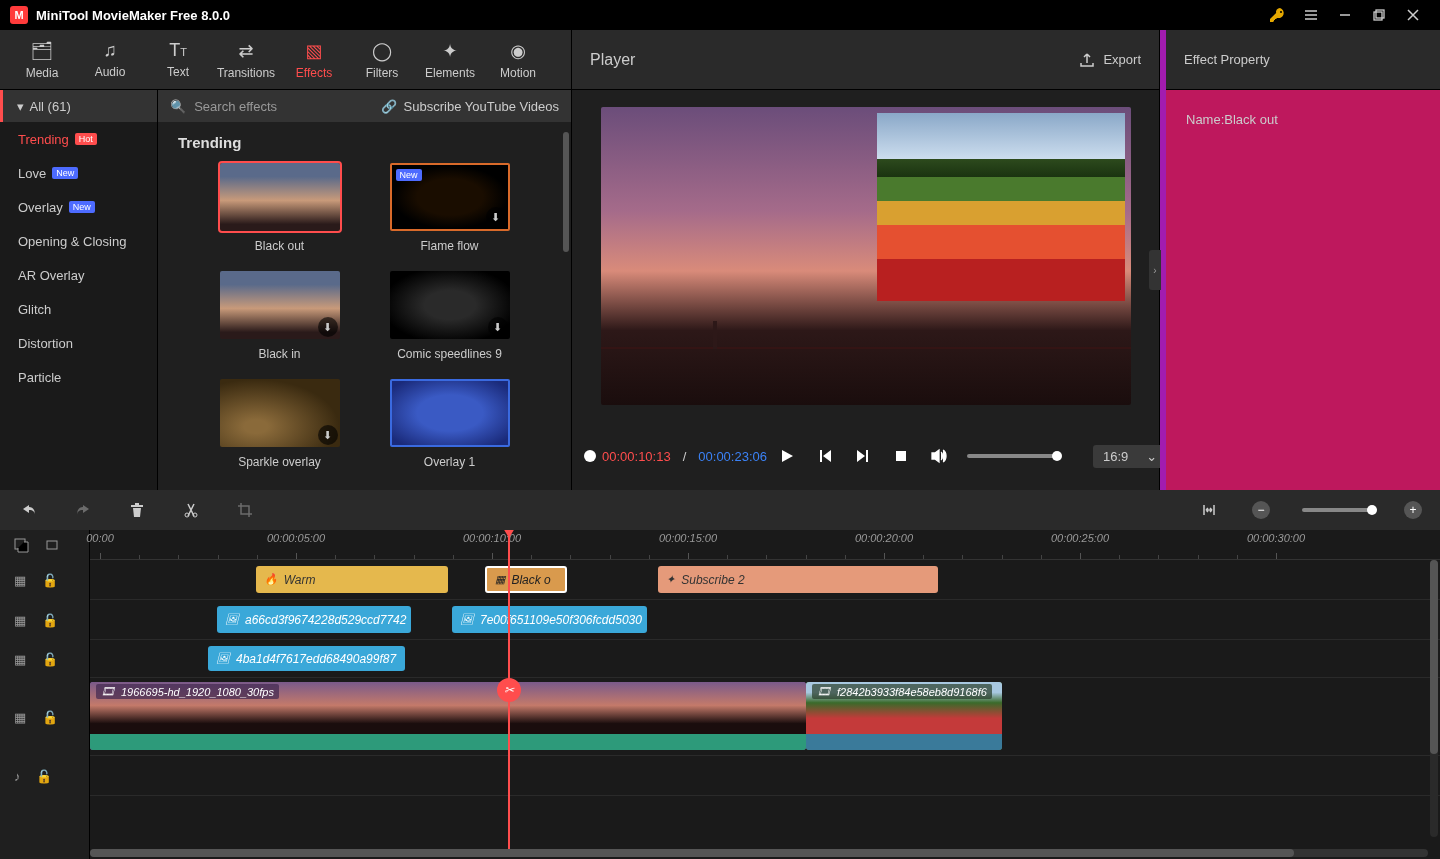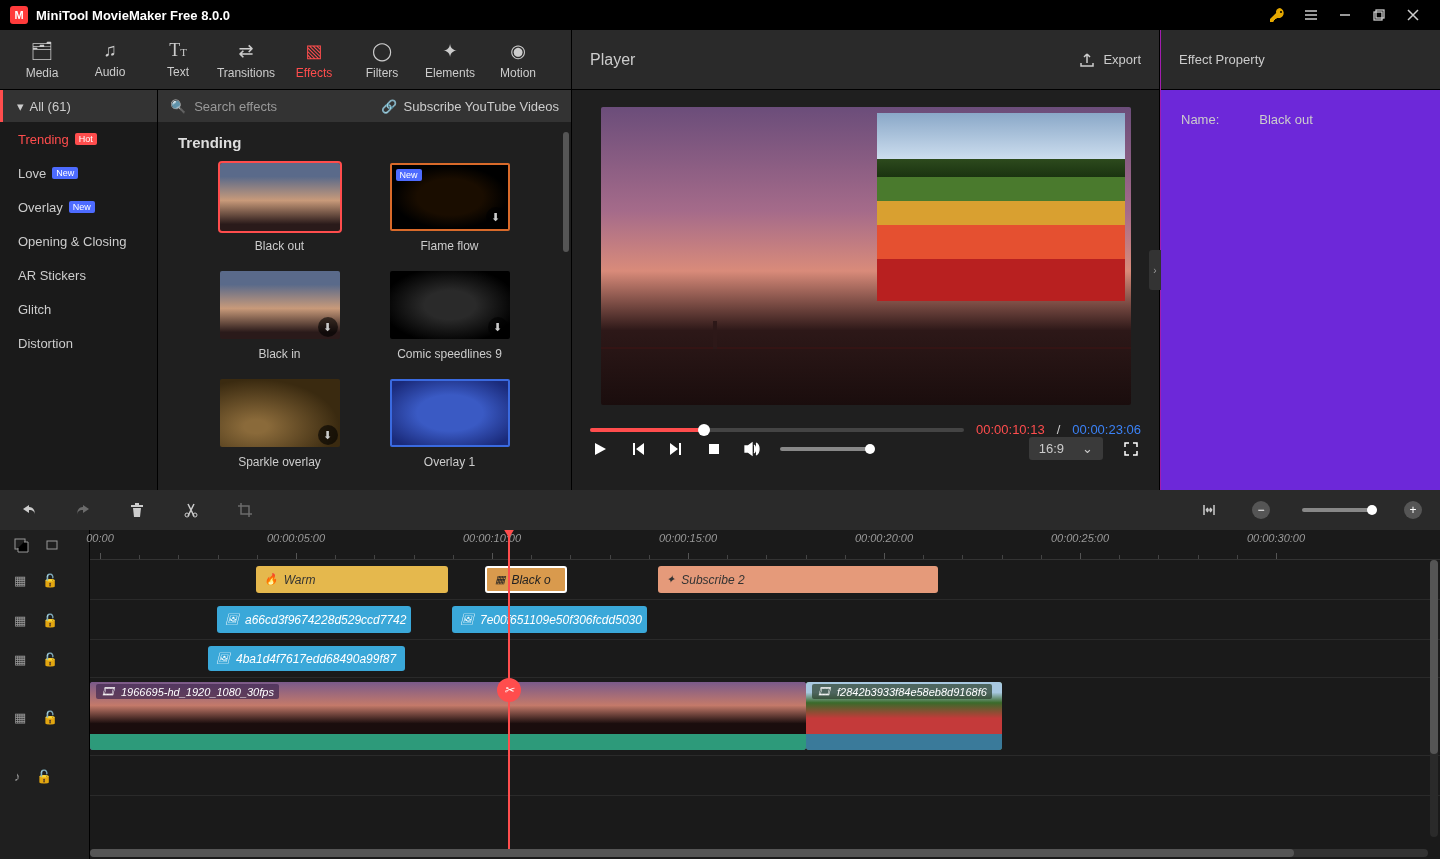--- a/index.html
+++ b/index.html
@@ -10,21 +10,21 @@
 .titlebar .logo { width: 18px; height: 18px; background: #ff3b3b; border-radius: 3px; margin-right: 8px; display:flex;align-items:center;justify-content:center; font-size:11px; font-weight:bold;color:#fff;}
 .titlebar .title { font-size: 13px; font-weight: 600; color: #fff; }
 .titlebar .spacer { flex: 1; }
 .titlebar .tbtn { width: 34px; height: 30px; display: flex; align-items: center; justify-content: center; color: #ccc; }
 .titlebar .key { color: #e5a800; }
 
 
 .upper { height: 460px; display: flex; }
 .left-col { width: 572px; display: flex; flex-direction: column; }
 .player-col { flex: 1; min-width: 0; }
-.prop-col { width: 280px; background: #6d28d9; border-left: 1px solid #a21caf; }
+.prop-col { width: 280px; background: #be185d; border-left: 6px solid #a21caf; }
 
 
 .maintabs { height: 60px; background: #2a2a2a; display: flex; align-items: center; padding: 0 8px; border-bottom: 1px solid #000; border-right: 1px solid #000; }
 .maintab { width: 68px; height: 54px; display: flex; flex-direction: column; align-items: center; justify-content: center; gap: 4px; color: #ccc; border-radius: 4px; }
 .maintab.active { color: #ff4d4d; }
 .maintab .ic { font-size: 18px; }
 .maintab .lbl { font-size: 12px; }
 
 
 .browser { flex: 1; display: flex; background: #1f1f1f; min-height: 0; border-right: 1px solid #000; }
@@ -59,38 +59,38 @@
 .export-btn { display: flex; align-items: center; gap: 8px; }
 .player-body { flex: 1; display: flex; align-items: center; justify-content: center; padding: 12px; }
 .preview { width: 530px; height: 298px; background: linear-gradient(to bottom, #6b4d7a 0%, #a56b8a 35%, #d98b7a 55%, #2d1818 75%, #1a0d0d 100%); position: relative; overflow: hidden; border-radius: 2px; }
 .pip { position: absolute; top: 6px; right: 6px; width: 248px; height: 188px; background: #3a5a2a; overflow: hidden; }
 .pip-sky { height: 46px; background: linear-gradient(#8aa8c8, #cde); }
 .pip-trees { height: 18px; background: linear-gradient(#2d4a1d, #1a3310); }
 .pip-band { height: 24px; }
 .horizon { position: absolute; bottom: 56px; left: 0; right: 0; height: 2px; background: rgba(60,20,20,.6); }
 .spire { position: absolute; bottom: 56px; left: 112px; width: 4px; height: 28px; background: #2d1818; }
 
-.player-ctrl { height: 68px; padding: 0 18px; display: flex; flex-direction: column; }
+.player-ctrl { height: 68px; padding: 0 18px; display: flex; gap: 10px; }
 .scrub { display: flex; align-items: center; gap: 12px; }
 .scrub-track { flex: 1; height: 4px; background: #444; position: relative; border-radius: 2px; }
 .scrub-fill { position: absolute; left: 0; top: 0; bottom: 0; width: 30.5%; background: #ff4d4d; border-radius: 2px; }
 .scrub-knob { position: absolute; left: 30.5%; top: 50%; width: 12px; height: 12px; background: #fff; border-radius: 50%; transform: translate(-50%, -50%); }
 .time-cur { color: #ff4d4d; font-size: 13px; }
 .time-dur { color: #3b82f6; font-size: 13px; }
 .pc-row { display: flex; align-items: center; gap: 18px; }
 .pc-btn { width: 20px; height: 20px; display: flex; align-items: center; justify-content: center; color: #fff; }
 .vol-track { width: 90px; height: 4px; background: #888; border-radius: 2px; position: relative; }
 .vol-knob { position: absolute; right: 0; top: 50%; width: 10px; height: 10px; background: #fff; border-radius: 50%; transform: translate(50%, -50%); }
 .pc-spacer { flex: 1; }
 .aspect { background: #3a3a3a; padding: 4px 10px; border-radius: 3px; display: flex; align-items: center; gap: 18px; }
 
 
 .prop-head { height: 60px; background: #2a2a2a; display: flex; align-items: center; padding: 0 18px; border-bottom: 1px solid #000; }
 .prop-body { padding: 22px 20px; }
-.prop-row { display: flex; gap: 40px; font-size: 13px; }
+.prop-row { display: flex; font-size: 13px; }
 .prop-collapse { position: absolute; right: 279px; top: 250px; width: 12px; height: 40px; background: #333; display: flex; align-items: center; justify-content: center; border-radius: 3px 0 0 3px; color:#999; font-size:10px;}
 
 
 .timeline { position: absolute; left: 0; right: 0; top: 490px; bottom: 0; background: #1a1a1a; display: flex; flex-direction: column; }
 .tl-toolbar { height: 40px; background: #2a2a2a; display: flex; align-items: center; padding: 0 18px; gap: 32px; }
 .tl-tbtn { width: 22px; height: 22px; display: flex; align-items: center; justify-content: center; color: #ccc; }
 .tl-toolbar .spacer { flex: 1; }
 .zoom-track { width: 70px; height: 4px; background: #888; border-radius: 2px; position: relative; }
 .zoom-knob { position: absolute; right: 0; top: 50%; width: 10px; height: 10px; background: #fff; border-radius: 50%; transform: translate(50%, -50%); }
 .tl-zbtn { width: 18px; height: 18px; border-radius: 50%; background: #555; display:flex;align-items:center;justify-content:center; font-size:12px; color:#fff; }
@@ -172,21 +172,21 @@
     <div class="maintabs">
       <div class="maintab">
           <span class="ic">🗂</span>
           <span class="lbl">Media</span>
         </div>
       <div class="maintab">
           <span class="ic">♫</span>
           <span class="lbl">Audio</span>
         </div>
       <div class="maintab">
-          <span class="ic" style="font-family:Liberation Serif, serif">T<span style="font-size:11px">T</span></span>
+          <span class="ic" style="font-family:Liberation Sans, sans-serif">T<span style="font-size:11px">T</span></span>
           <span class="lbl">Text</span>
         </div>
       <div class="maintab">
           <span class="ic">⇄</span>
           <span class="lbl">Transitions</span>
         </div>
       <div class="maintab active">
           <span class="ic">▧</span>
           <span class="lbl">Effects</span>
         </div>
@@ -220,27 +220,30 @@
               <span class="badge new">New</span>
             </div>
             <div class="cat-item">
               <span>Overlay</span>
               <span class="badge new">New</span>
             </div>
             <div class="cat-item">
               <span>Opening &amp; Closing</span>
             </div>
             <div class="cat-item">
-              <span>AR Stickers</span>
+              <span>AR Overlay</span>
             </div>
             <div class="cat-item">
               <span>Glitch</span>
             </div>
             <div class="cat-item">
               <span>Distortion</span>
+            </div>
+            <div class="cat-item">
+              <span>Particle</span>
             </div>
           </div>
       </div>
 
       <div class="gallery-wrap">
         <div class="gal-head">
           <span class="search-ic">🔍</span>
           <span class="search-txt">Search effects</span>
           <span class="ytlink">
             <span>🔗</span>

